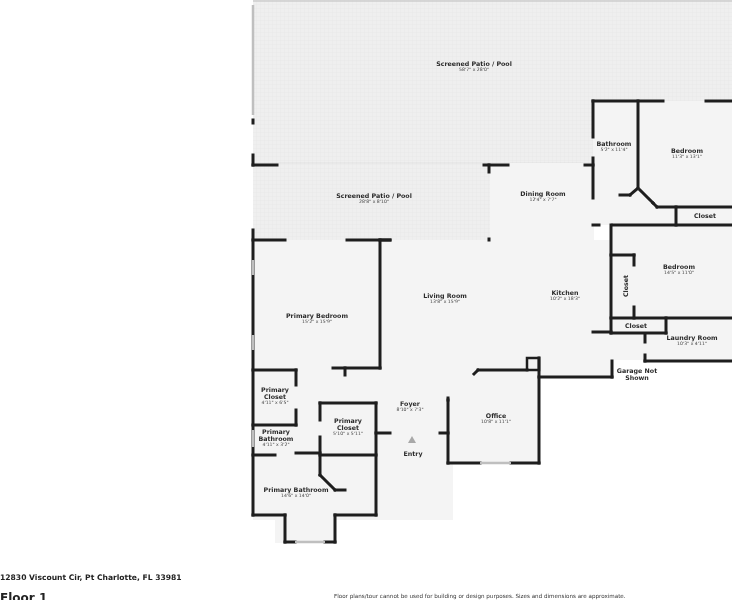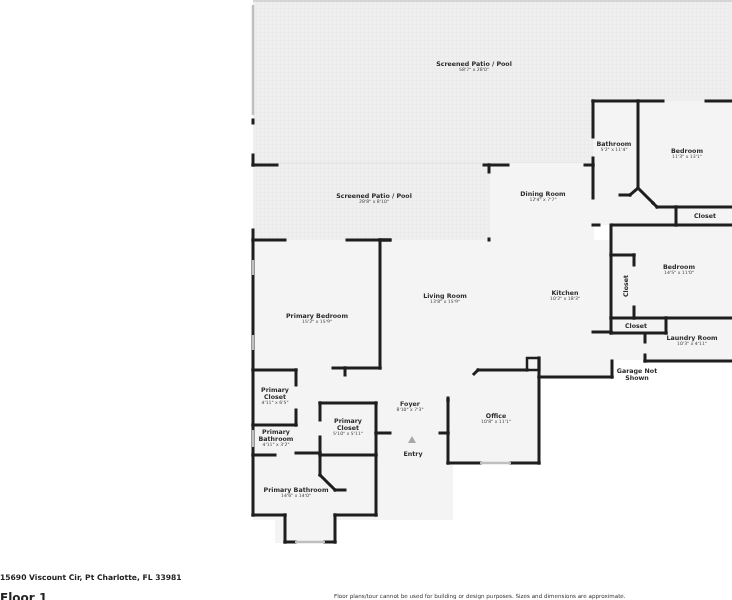--- a/index.html
+++ b/index.html
@@ -217,15 +217,15 @@
 </div>
 <div class="lbl" style="left:496px;top:412px;">
   <span class="n">Office</span>
   <span class="d">10'8" x 11'1"</span>
 </div>
 <div class="lbl" style="left:296px;top:486px;">
   <span class="n">Primary Bathroom</span>
   <span class="d">14'6" x 14'0"</span>
 </div>
 
-<div class="footer-addr">15690 Viscount Cir, Pt Charlotte, FL 33981</div>
+<div class="footer-addr">12830 Viscount Cir, Pt Charlotte, FL 33981</div>
 <div class="footer-floor">Floor 1</div>
 <div class="disclaimer">Floor plans/tour cannot be used for building or design purposes. Sizes and dimensions are approximate.</div>
 
 </body></html>

